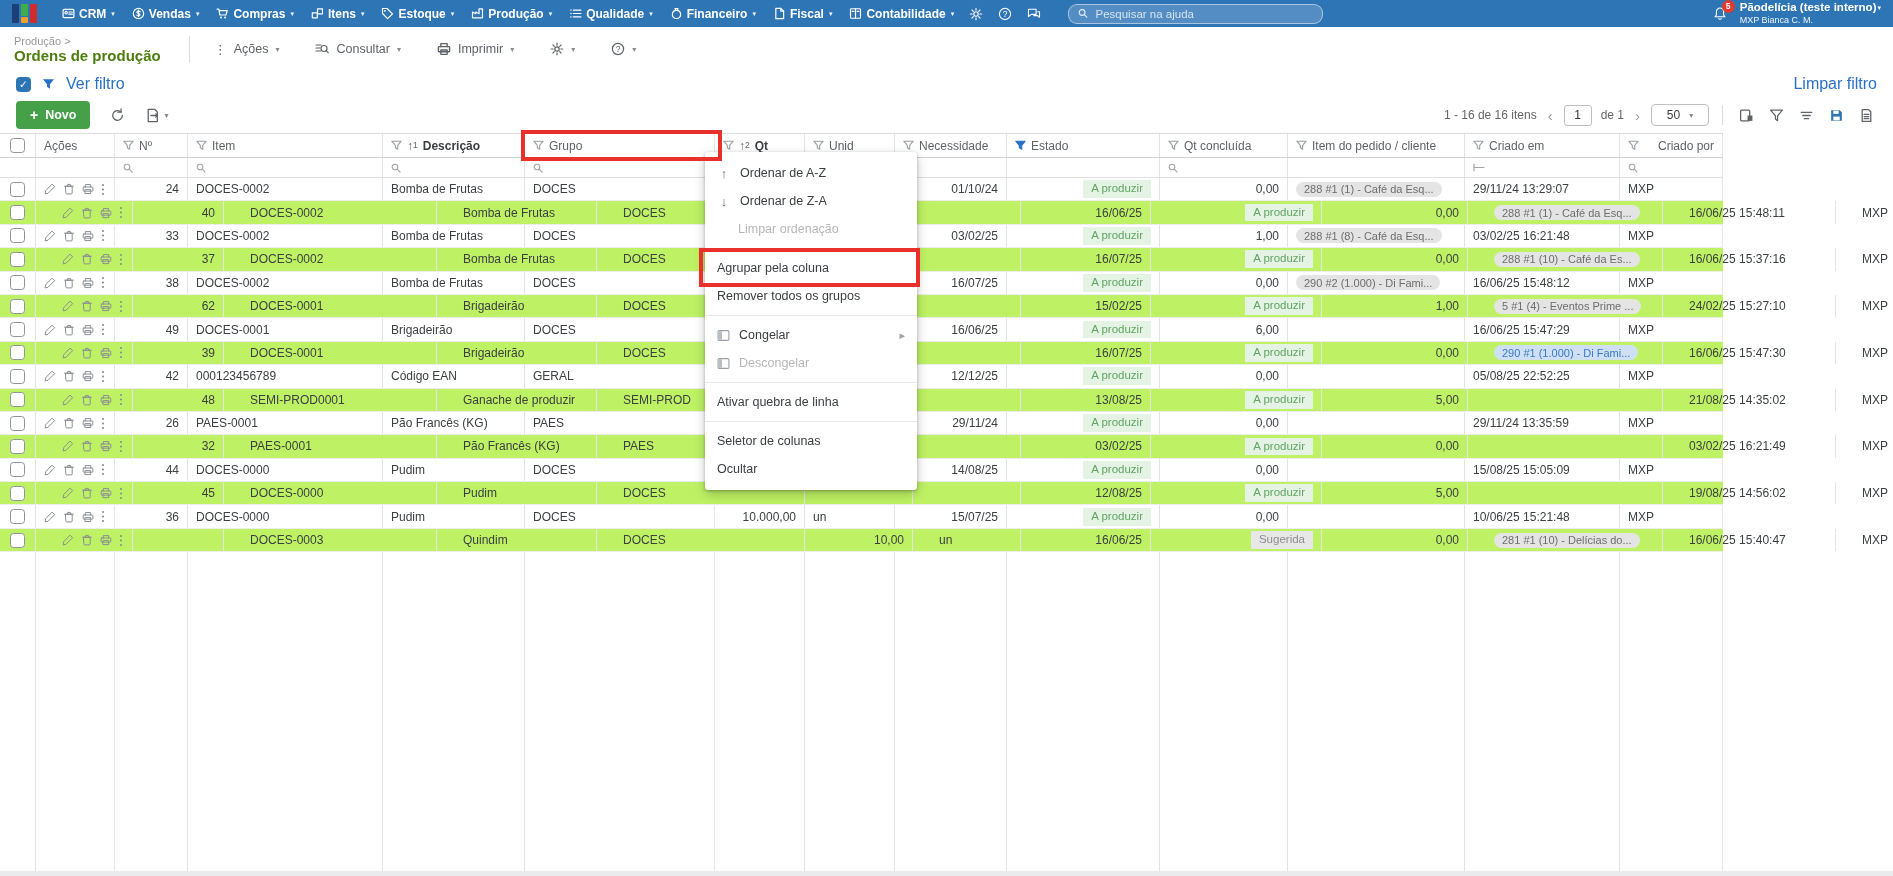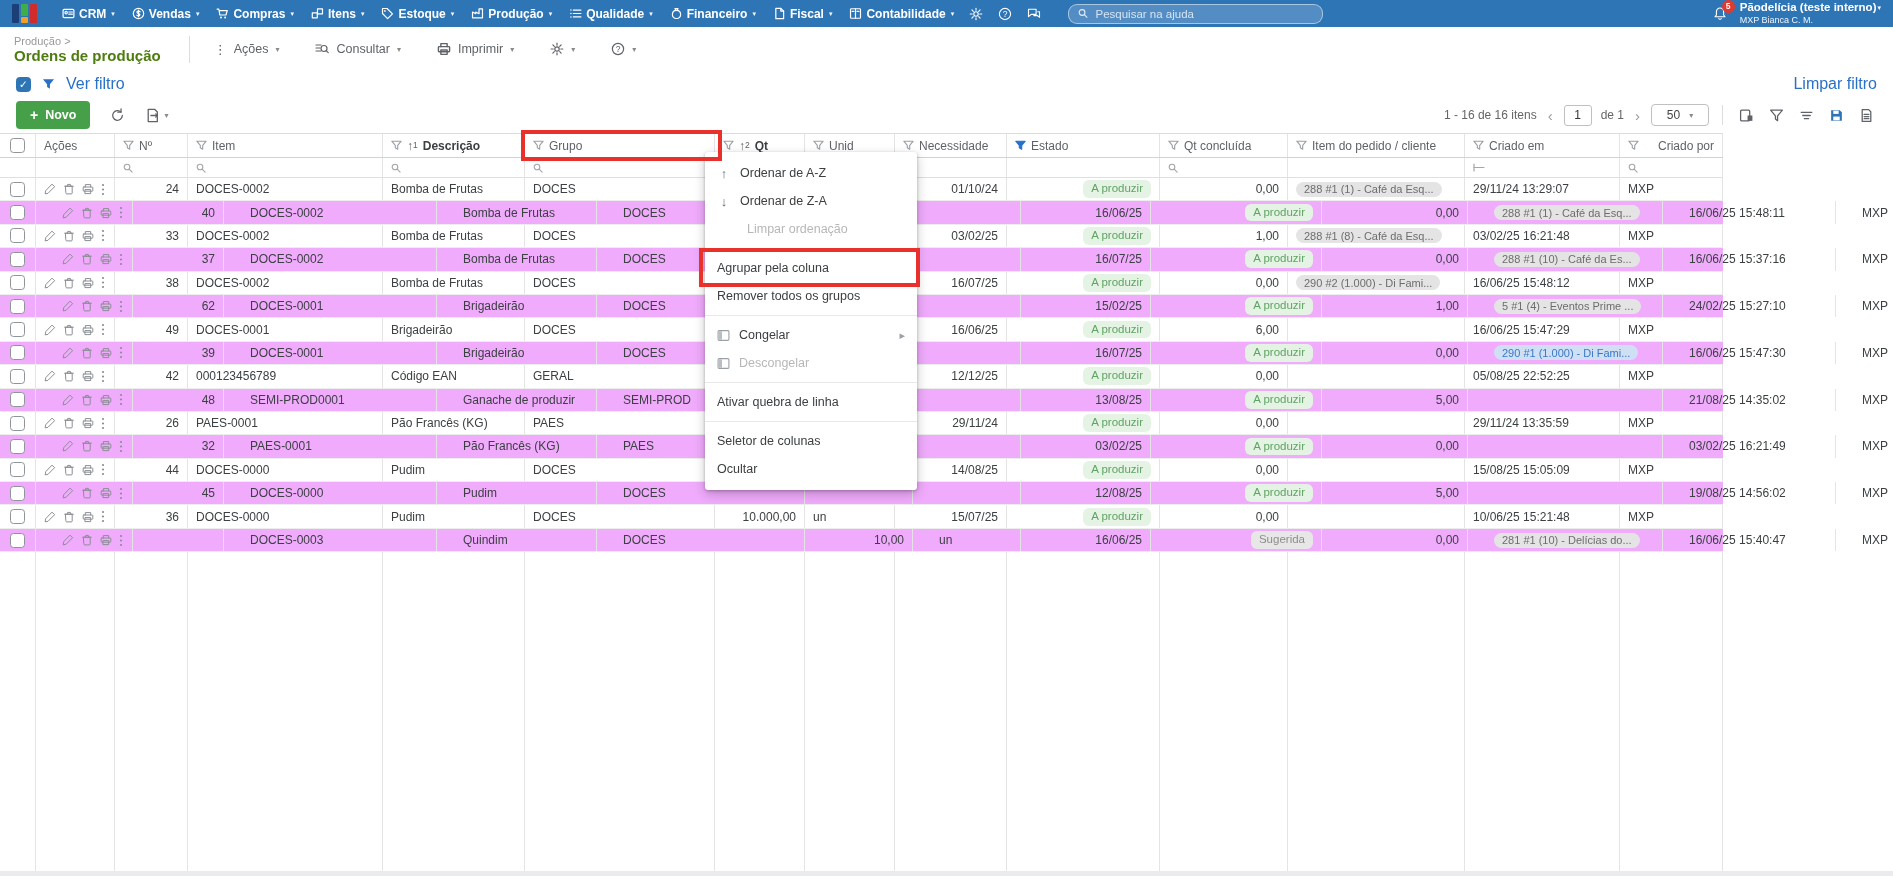--- a/index.html
+++ b/index.html
@@ -72,43 +72,43 @@
   .hrow{height:25px;border-top:1px solid #dcdcdc;border-bottom:1px solid #d2d2d2;color:#5f6368;background:#fff;}
   .hrow .cell{gap:5px;font-size:12px;}
   .sorted .hlabel{font-weight:bold;color:#3c4043;}
   .sort{color:#5f6368;font-size:12px;display:flex;align-items:flex-start;}
   .sortn{font-size:8.5px;margin-top:1px;}
   .fun *{stroke:#9aa0a6;fill:none;stroke-width:1.1;stroke-linejoin:round;}
   .fun.filled *{fill:var(--link-blue,#1e6fc0);stroke:var(--link-blue,#1e6fc0);}
   .frow{height:20px;border-bottom:1px solid #e0e0e0;background:#fff;}
   .qf *{stroke:#a6a6a6;fill:none;stroke-width:1.2;stroke-linecap:round;}
   .drow{height:23.4px;border-bottom:1px solid #ededed;background:#fff;}
-  .drow.alt{background:#f0abfc;gap:18px;}
+  .drow.alt{background:#bef264;gap:18px;}
   .num{justify-content:flex-end;}
   .est{justify-content:flex-end;}
   .act-cell{gap:7px;padding-left:8px;}
   .ric *{stroke:#8a8f94;fill:none;stroke-width:1;stroke-linejoin:round;stroke-linecap:round;}
   .ric .f{fill:#8a8f94;stroke:none;}
-  .pill{font-size:11.5px;padding:2px 8px;border-radius:6px;line-height:1.2;}
+  .pill{font-size:11.5px;padding:2px 8px;border-radius:0;line-height:1.2;}
   .pill.g{background:var(--estado-green-bg,#e5f3e5);color:var(--estado-green-text,#5fa463);}
   .pill.s{background:var(--estado-gray-bg,#e7e7e7);color:var(--estado-gray-text,#8d8d8d);}
   .chip{font-size:11px;background:var(--chip-bg,#e4e4e4);color:var(--chip-text,#6d6d6d);border-radius:9px;padding:1.5px 8px;overflow:hidden;text-overflow:ellipsis;max-width:100%;}
   .chip.hl{background:var(--chip-highlight-bg,#cfe0f5);color:var(--chip-highlight-text,#3b78c4);}
   .spacer-area{flex:1;display:flex;width:1723px;}
   .spacer-area .cell{height:100%;}
   .totals{height:22px;border-top:1px solid #c9c9c9;position:relative;font-weight:bold;color:#3a3a3a;width:1893px;background:#fff;}
   .tot-qt{position:absolute;left:715px;width:82px;text-align:right;top:4px;}
   .tot-qtc{position:absolute;left:1160px;width:120px;text-align:right;top:4px;}
   .bottom-strip{height:5px;background:#e9ebec;width:1893px;}
 
   
   .ctx-menu{position:absolute;left:705px;top:152px;width:212px;background:#fff;border-radius:3px;
     box-shadow:0 1px 3px rgba(0,0,0,.25),0 4px 12px rgba(0,0,0,.22);padding:7px 0;z-index:20;font-size:12.5px;color:#3c4043;}
   .mi{height:28px;display:flex;align-items:center;padding:0 12px;gap:9px;cursor:pointer;}
-  .mi.indent{padding-left:42px;}
+  .mi.indent{padding-left:33px;}
   .mi.disabled{color:#b7b7b7;cursor:default;}
   .mi .arrow{font-size:13px;color:#5f6368;width:14px;text-align:center;}
   .mi .sub{margin-left:auto;color:#9aa0a6;font-size:11px;}
   .freeze-ic *{stroke:#9aa0a6;fill:none;stroke-width:1;}
   .freeze-ic .f{fill:#b9bec3;stroke:none;}
   .msep{border-top:1px solid #e8e8e8;margin:5px 0;}
 
   
   .anno{position:absolute;border:4px solid var(--annotation-red,#e8312a);z-index:30;pointer-events:none;}
   #anno-grupo{left:521px;top:130px;width:201px;height:31px;}

